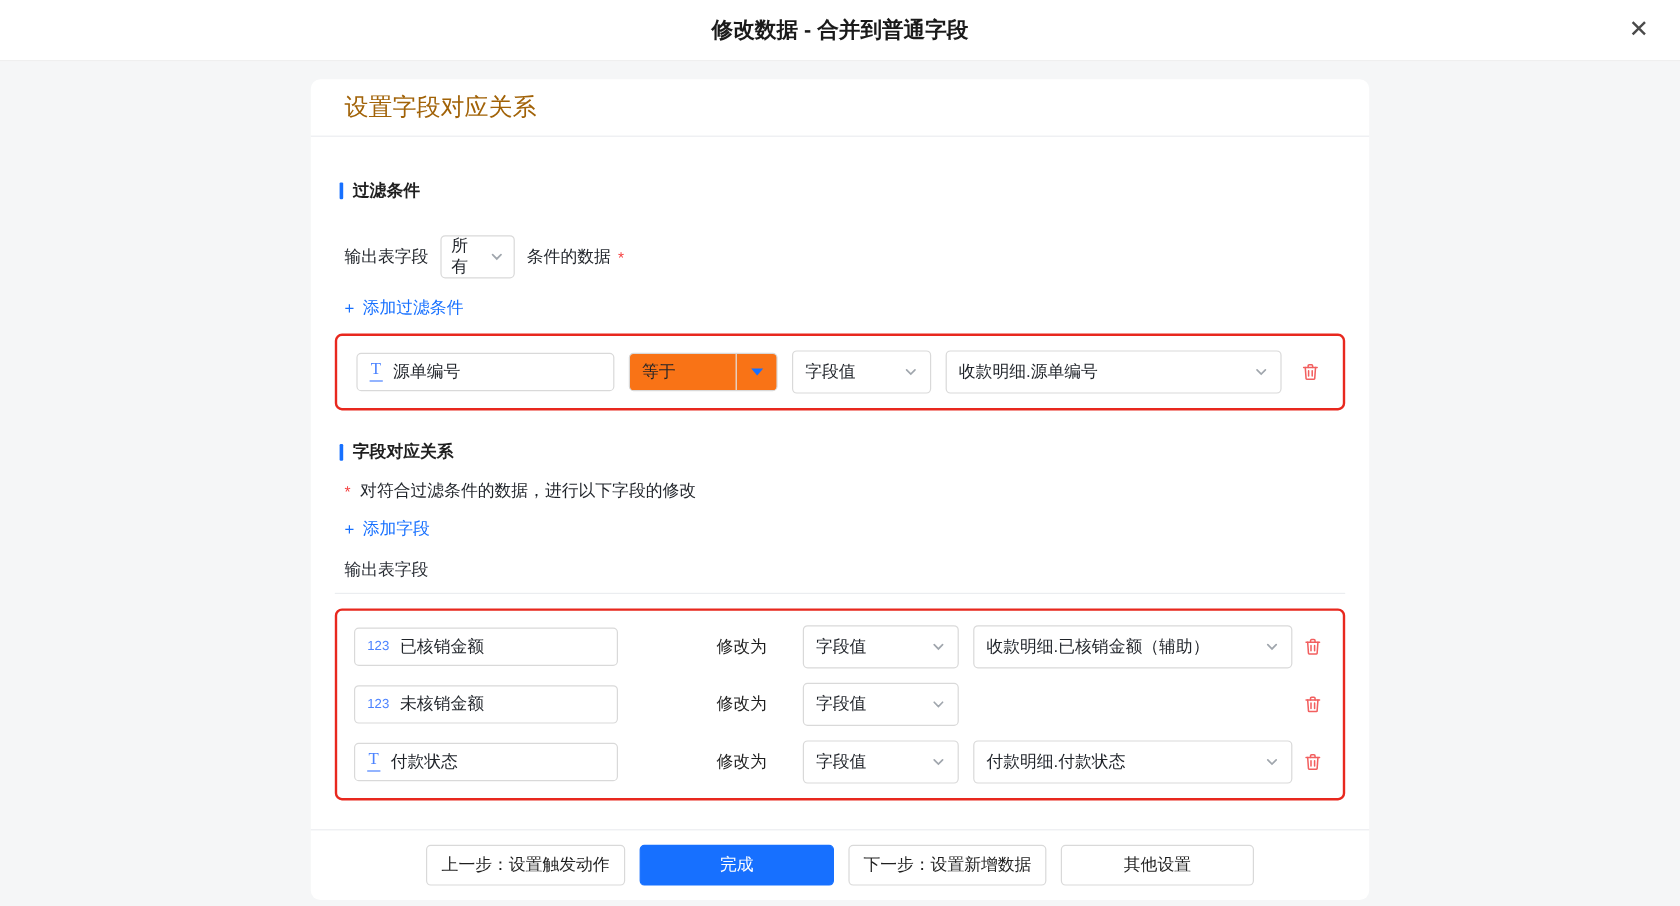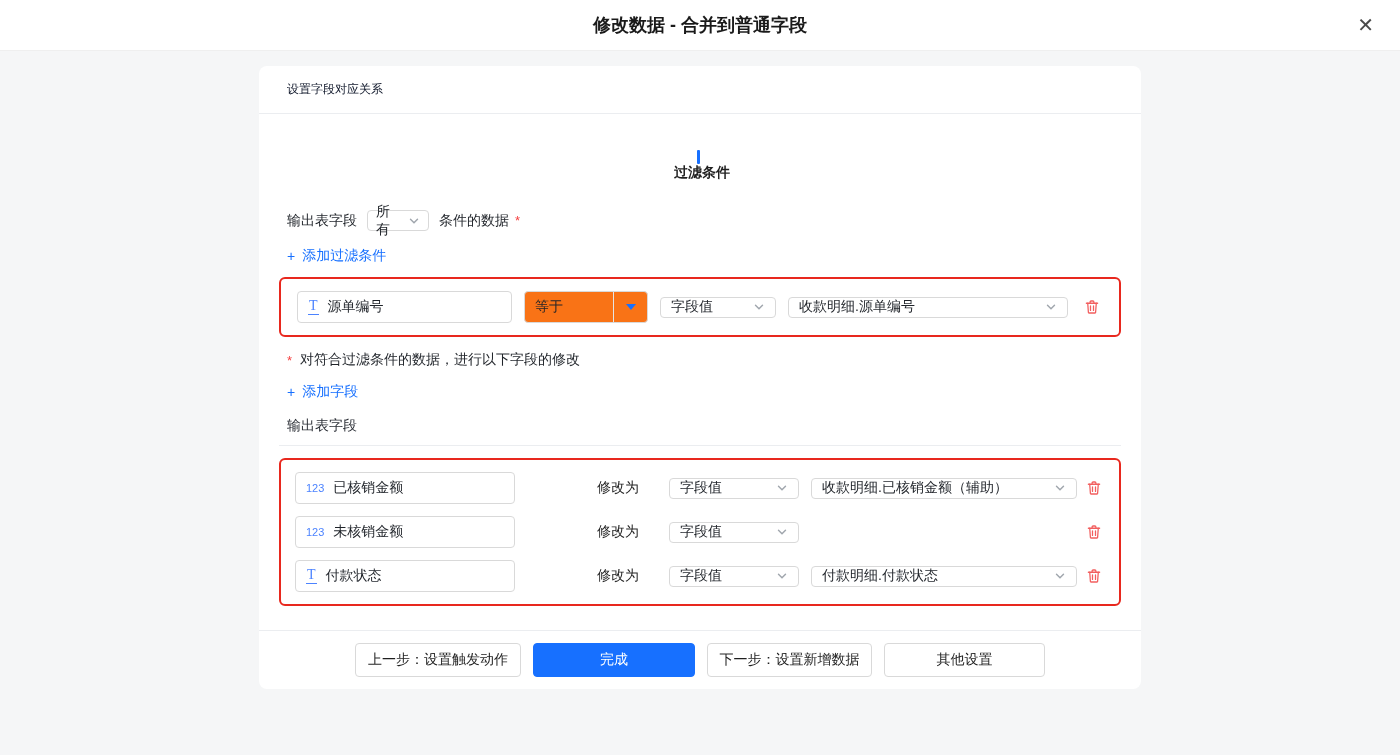--- a/index.html
+++ b/index.html
@@ -23,37 +23,37 @@
   
   .dialog-header { height:51px; background:#ffffff; border-bottom:1px solid #efefef;
                    display:flex; align-items:center; justify-content:center; position:relative; }
   .dialog-title { font-size:18px; font-weight:bold; color:#1a1a1a; }
   .close-x { position:absolute; right:26px; top:50%; transform:translateY(-50%);
              font-size:20px; color:#4a4a4a; cursor:pointer; line-height:1; }
 
   
   .card { width:882px; margin:15px auto 0; background:#ffffff; border-radius:8px; }
   .card-header { height:48px; display:flex; align-items:center; padding:0 28px;
-                 font-size:12px; color:#0f172a; border-bottom:1px solid #ebedf0; }
+                 font-size:20px; color:#a16207; border-bottom:1px solid #ebedf0; }
   .card-body { padding:0 20px; }
 
-  .section-title { display:flex; align-items:center; margin:36px 0 0 4px; font-weight:bold; font-size:14px; color:#1f1f1f;flex-direction:column; }
+  .section-title { display:flex; align-items:center; margin:36px 0 0 4px; font-weight:bold; font-size:14px; color:#1f1f1f; }
   .section-title .bar { width:3px; height:14px; background:#1770ff; margin-right:8px; border-radius:1px; }
   .section-title.mt26 { margin-top:26px; }
 
   .match-row { display:flex; align-items:center; margin:28px 0 0 8px; color:#1f2329; }
   .note-row { display:flex; align-items:center; margin:14px 0 0 8px; color:#1f2329; }
   .required { color:#f53f3f; font-size:13px; }
   .note-row .required { margin-right:8px; }
   .match-row .required { margin-left:6px; }
 
   .add-link { display:flex; align-items:center; gap:7px; color:#1770ff; margin:16px 0 0 8px; cursor:pointer; width:max-content; }
   .add-link.mt14 { margin-top:14px; }
 
-  .select { height:21px; background:#fff; border:1px solid #d9d9d9; border-radius:4px;
+  .select { height:36px; background:#fff; border:1px solid #d9d9d9; border-radius:4px;
             display:flex; align-items:center; justify-content:space-between;
             padding:0 10px; cursor:pointer; color:#1f2329; }
   .select .chev { display:flex; align-items:center; margin-left:8px; }
   .sel-match { width:62px; margin:0 10px; padding:0 8px; }
   .sel-vtype { width:116px; margin-left:12px; }
   .sel-vtype2 { width:130px; margin-left:30px; }
   .sel-value { width:280px; margin-left:12px; }
   .sel-value2 { width:266px; margin-left:12px; }
 
   .op-select { height:32px; background:#f97316; border:1px solid #d9d9d9; border-radius:4px;
@@ -163,20 +163,24 @@
             <svg viewBox="0 0 24 24" width="18" height="18" fill="none" stroke="#f25f5f" stroke-width="1.7" stroke-linecap="round" stroke-linejoin="round">
                 <path d="M4.5 7h15"></path>
                 <path d="M9.5 7V5.2c0-.6.5-1.2 1.2-1.2h2.6c.7 0 1.2.6 1.2 1.2V7"></path>
                 <path d="M6.3 7l.9 12.3c0 .4.4.7.8.7h8c.4 0 .8-.3.8-.7L17.7 7"></path>
                 <path d="M10 10.5v6M14 10.5v6"></path>
               </svg>
           </span>
         </div>
       </div>
 
+      <div class="section-title mt26">
+        <span class="bar"></span>
+        <span>字段对应关系</span>
+      </div>
 
       <div class="note-row">
         <span class="required">*</span>
         <span>对符合过滤条件的数据，进行以下字段的修改</span>
       </div>
 
       <div class="add-link mt14">
         <span>+</span>
         <span>添加字段</span>
       </div>

